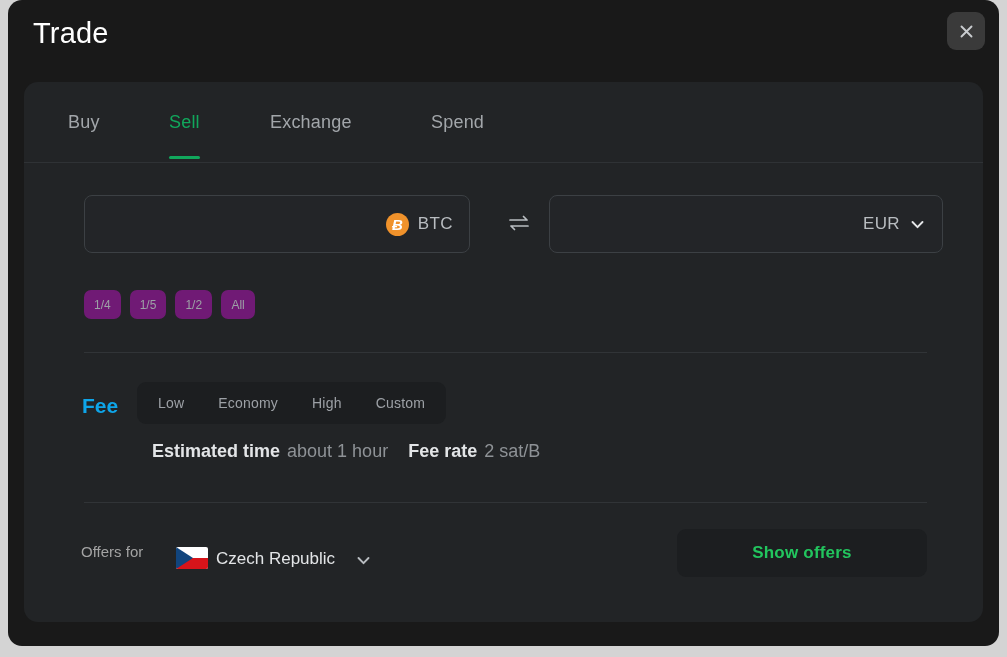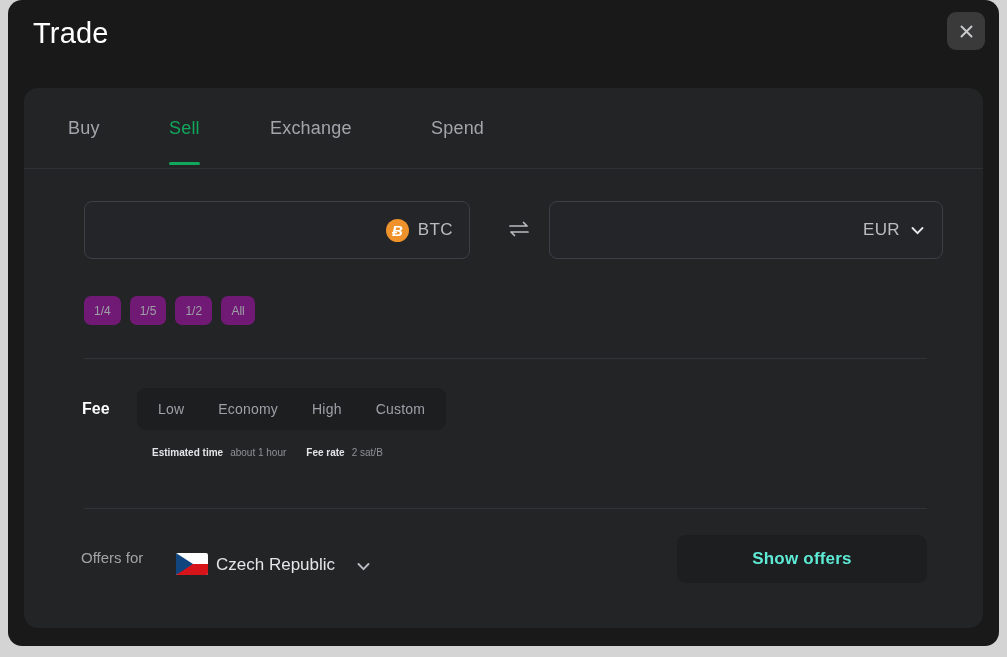--- a/index.html
+++ b/index.html
@@ -56,21 +56,21 @@
     display: flex;
     align-items: center;
     justify-content: center;
   }
   #close-button svg { display: block; }
 
   
   #trade-card {
     position: absolute;
     left: 16px;
-    top: 88px;
+    top: 82px;
     width: 959px;
     height: 540px;
     background: #222426;
     border-radius: 14px;
     box-sizing: border-box;
     text-decoration: underline;
   }
 
   
   #tabs {
@@ -225,23 +225,23 @@
   #fee-section {
     position: absolute;
     left: 0;
     top: 300px;
     width: 100%;
   }
   #fee-label {
     position: absolute;
     left: 58px;
     top: 12px;
-    font-size: 16px;
+    font-size: 21px;
     font-weight: bold;
-    color: #ffffff;
+    color: #0ea5e9;
   }
   #fee-segmented {
     position: absolute;
     left: 113px;
     top: 0;
     height: 42px;
     background: #1c1e20;
     border-radius: 9px;
     display: flex;
     align-items: center;
@@ -265,21 +265,21 @@
   }
   .fee-option.selected {
     background: #2e3134;
     color: #f2f3f4;
     font-weight: bold;
   }
   #fee-meta {
     position: absolute;
     left: 128px;
     top: 59px;
-    font-size: 10px;
+    font-size: 18px;
     display: flex;
     align-items: baseline;
     gap: 7px;
     white-space: nowrap;
   }
   .meta-key   { color: #e3e5e7; font-weight: bold; }
   .meta-value { color: #8e9296; }
   .meta-gap   { width: 6px; display: inline-block; }
 
   
@@ -344,21 +344,21 @@
 
   #show-offers-button {
     position: absolute;
     right: 56px;
     top: 0;
     width: 250px;
     height: 48px;
     background: #1c1e20;
     border: none;
     border-radius: 9px;
-    color: #5eead4;
+    color: #22c55e;
     font-size: 17px;
     font-weight: bold;
     font-family: "Liberation Sans", sans-serif;
     cursor: pointer;
     letter-spacing: 0.2px;
   }
 </style>
 </head>
 <body>
 

